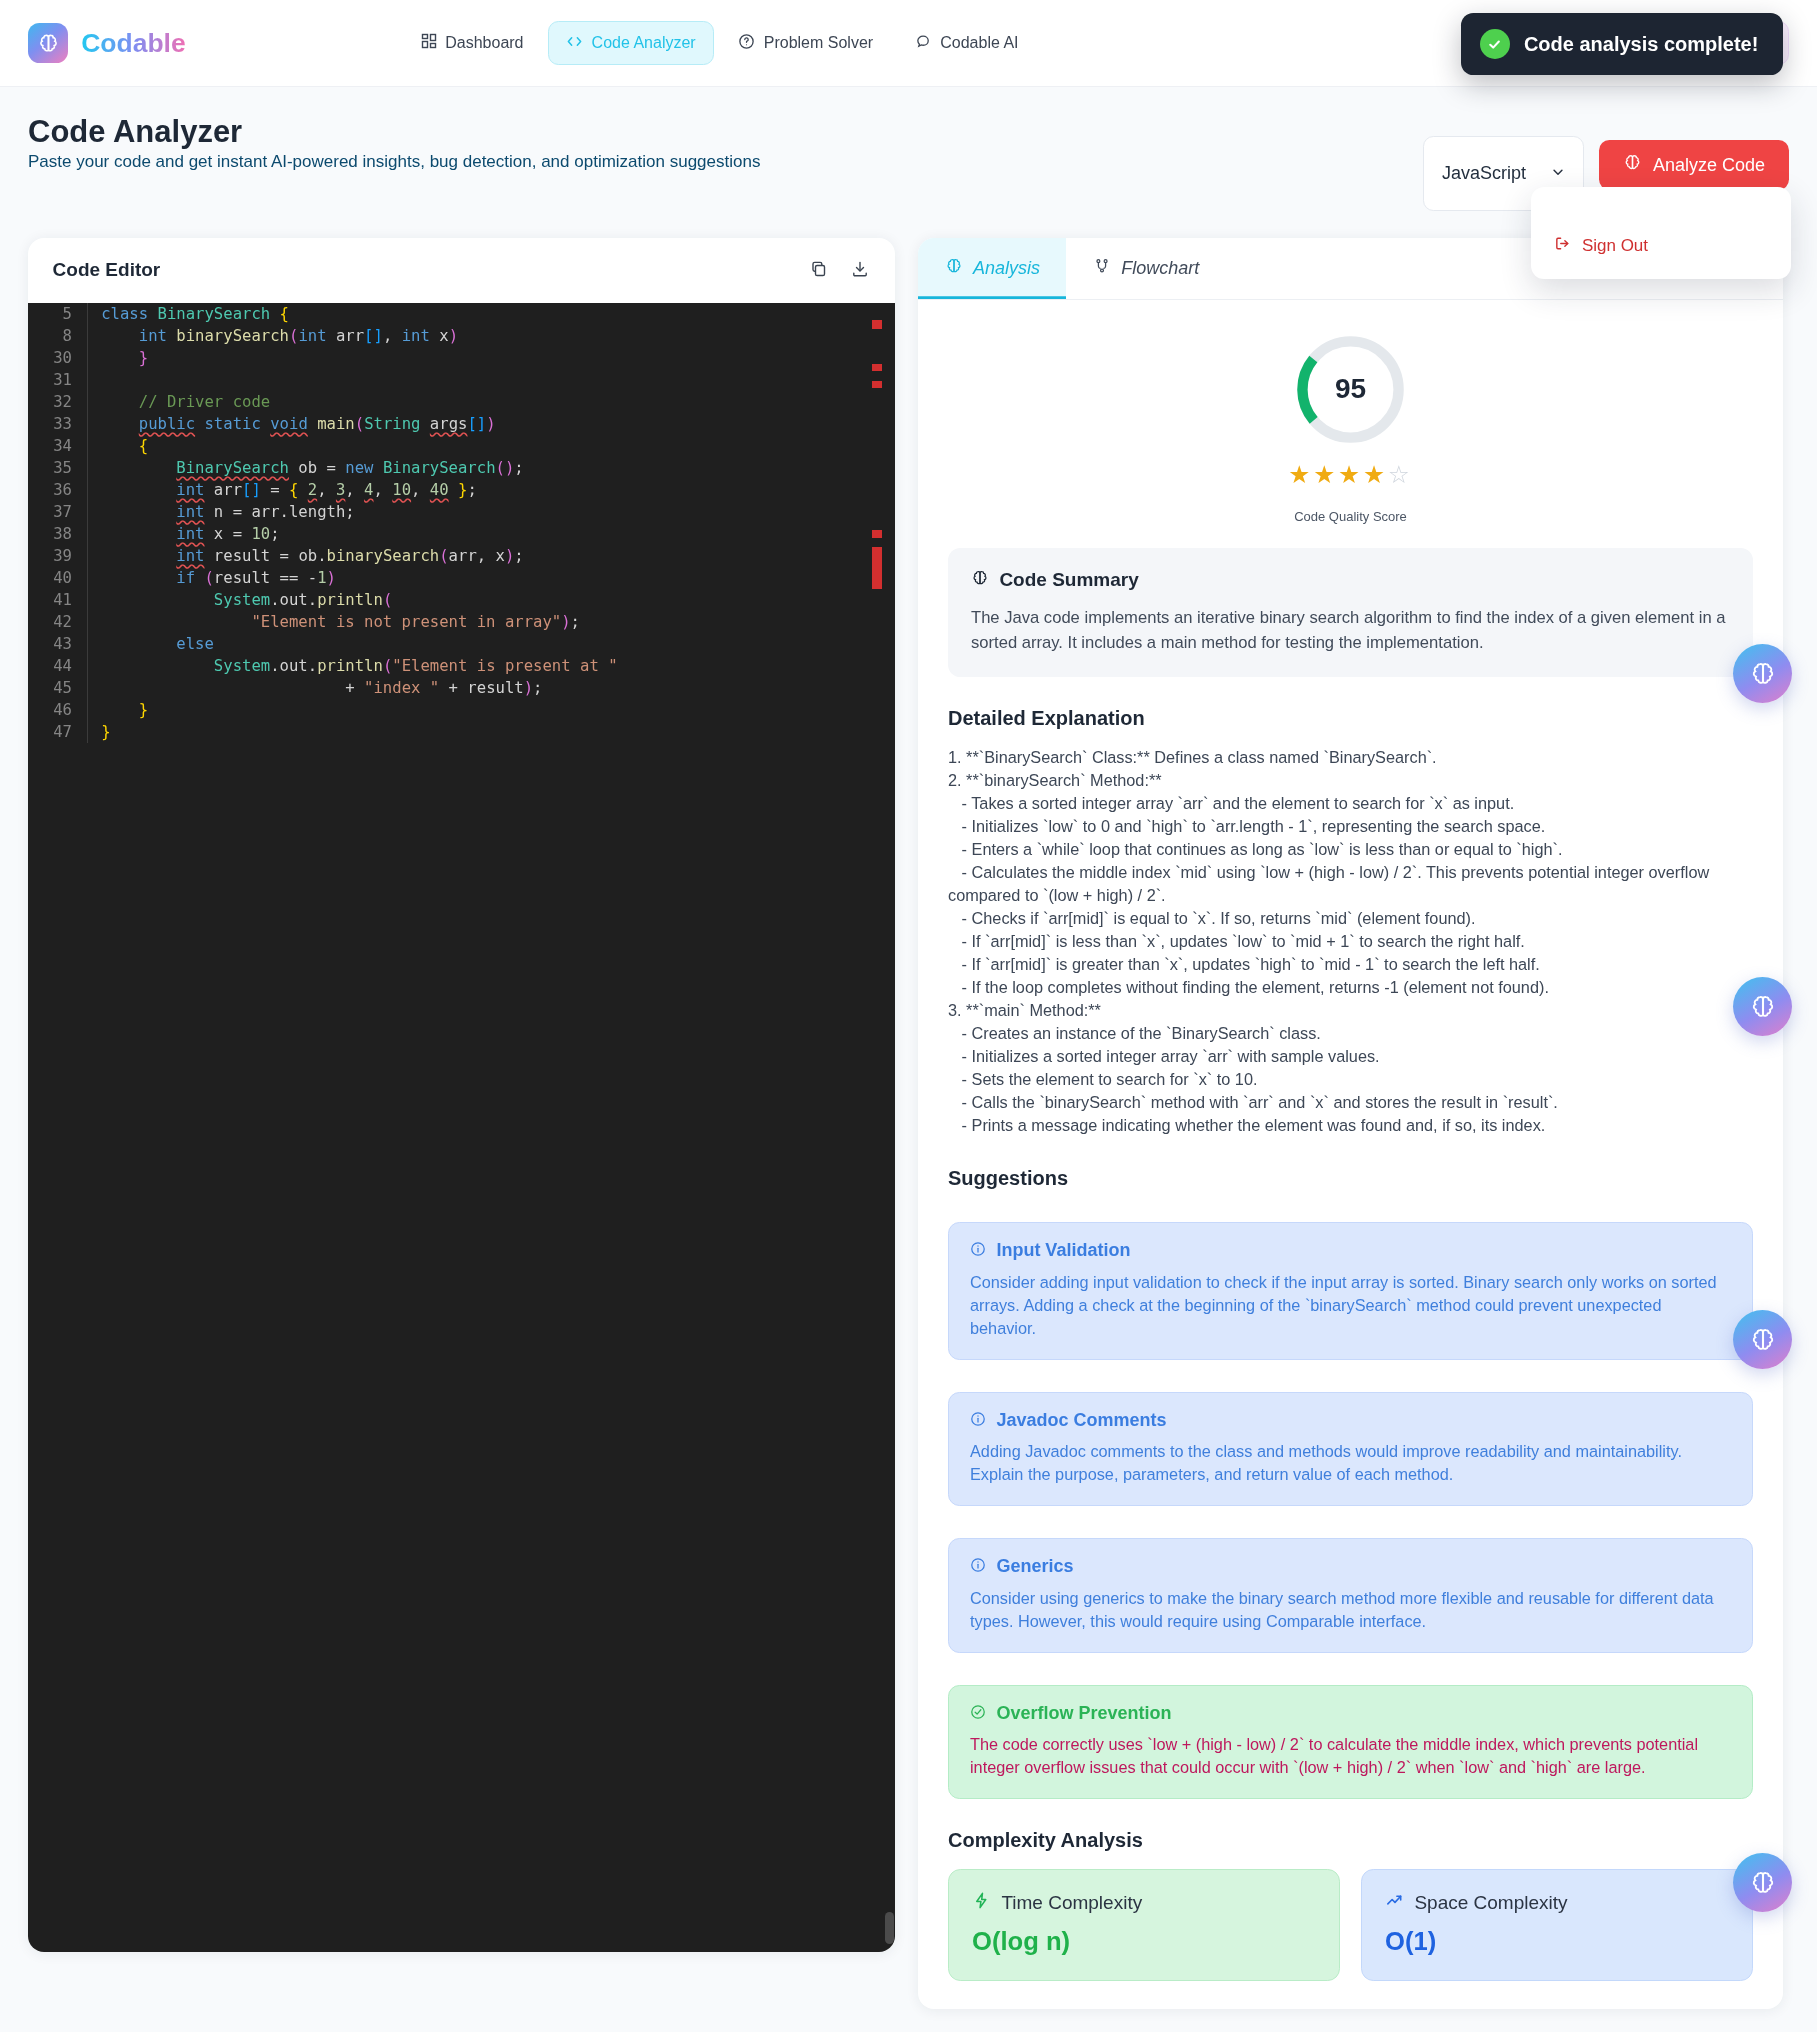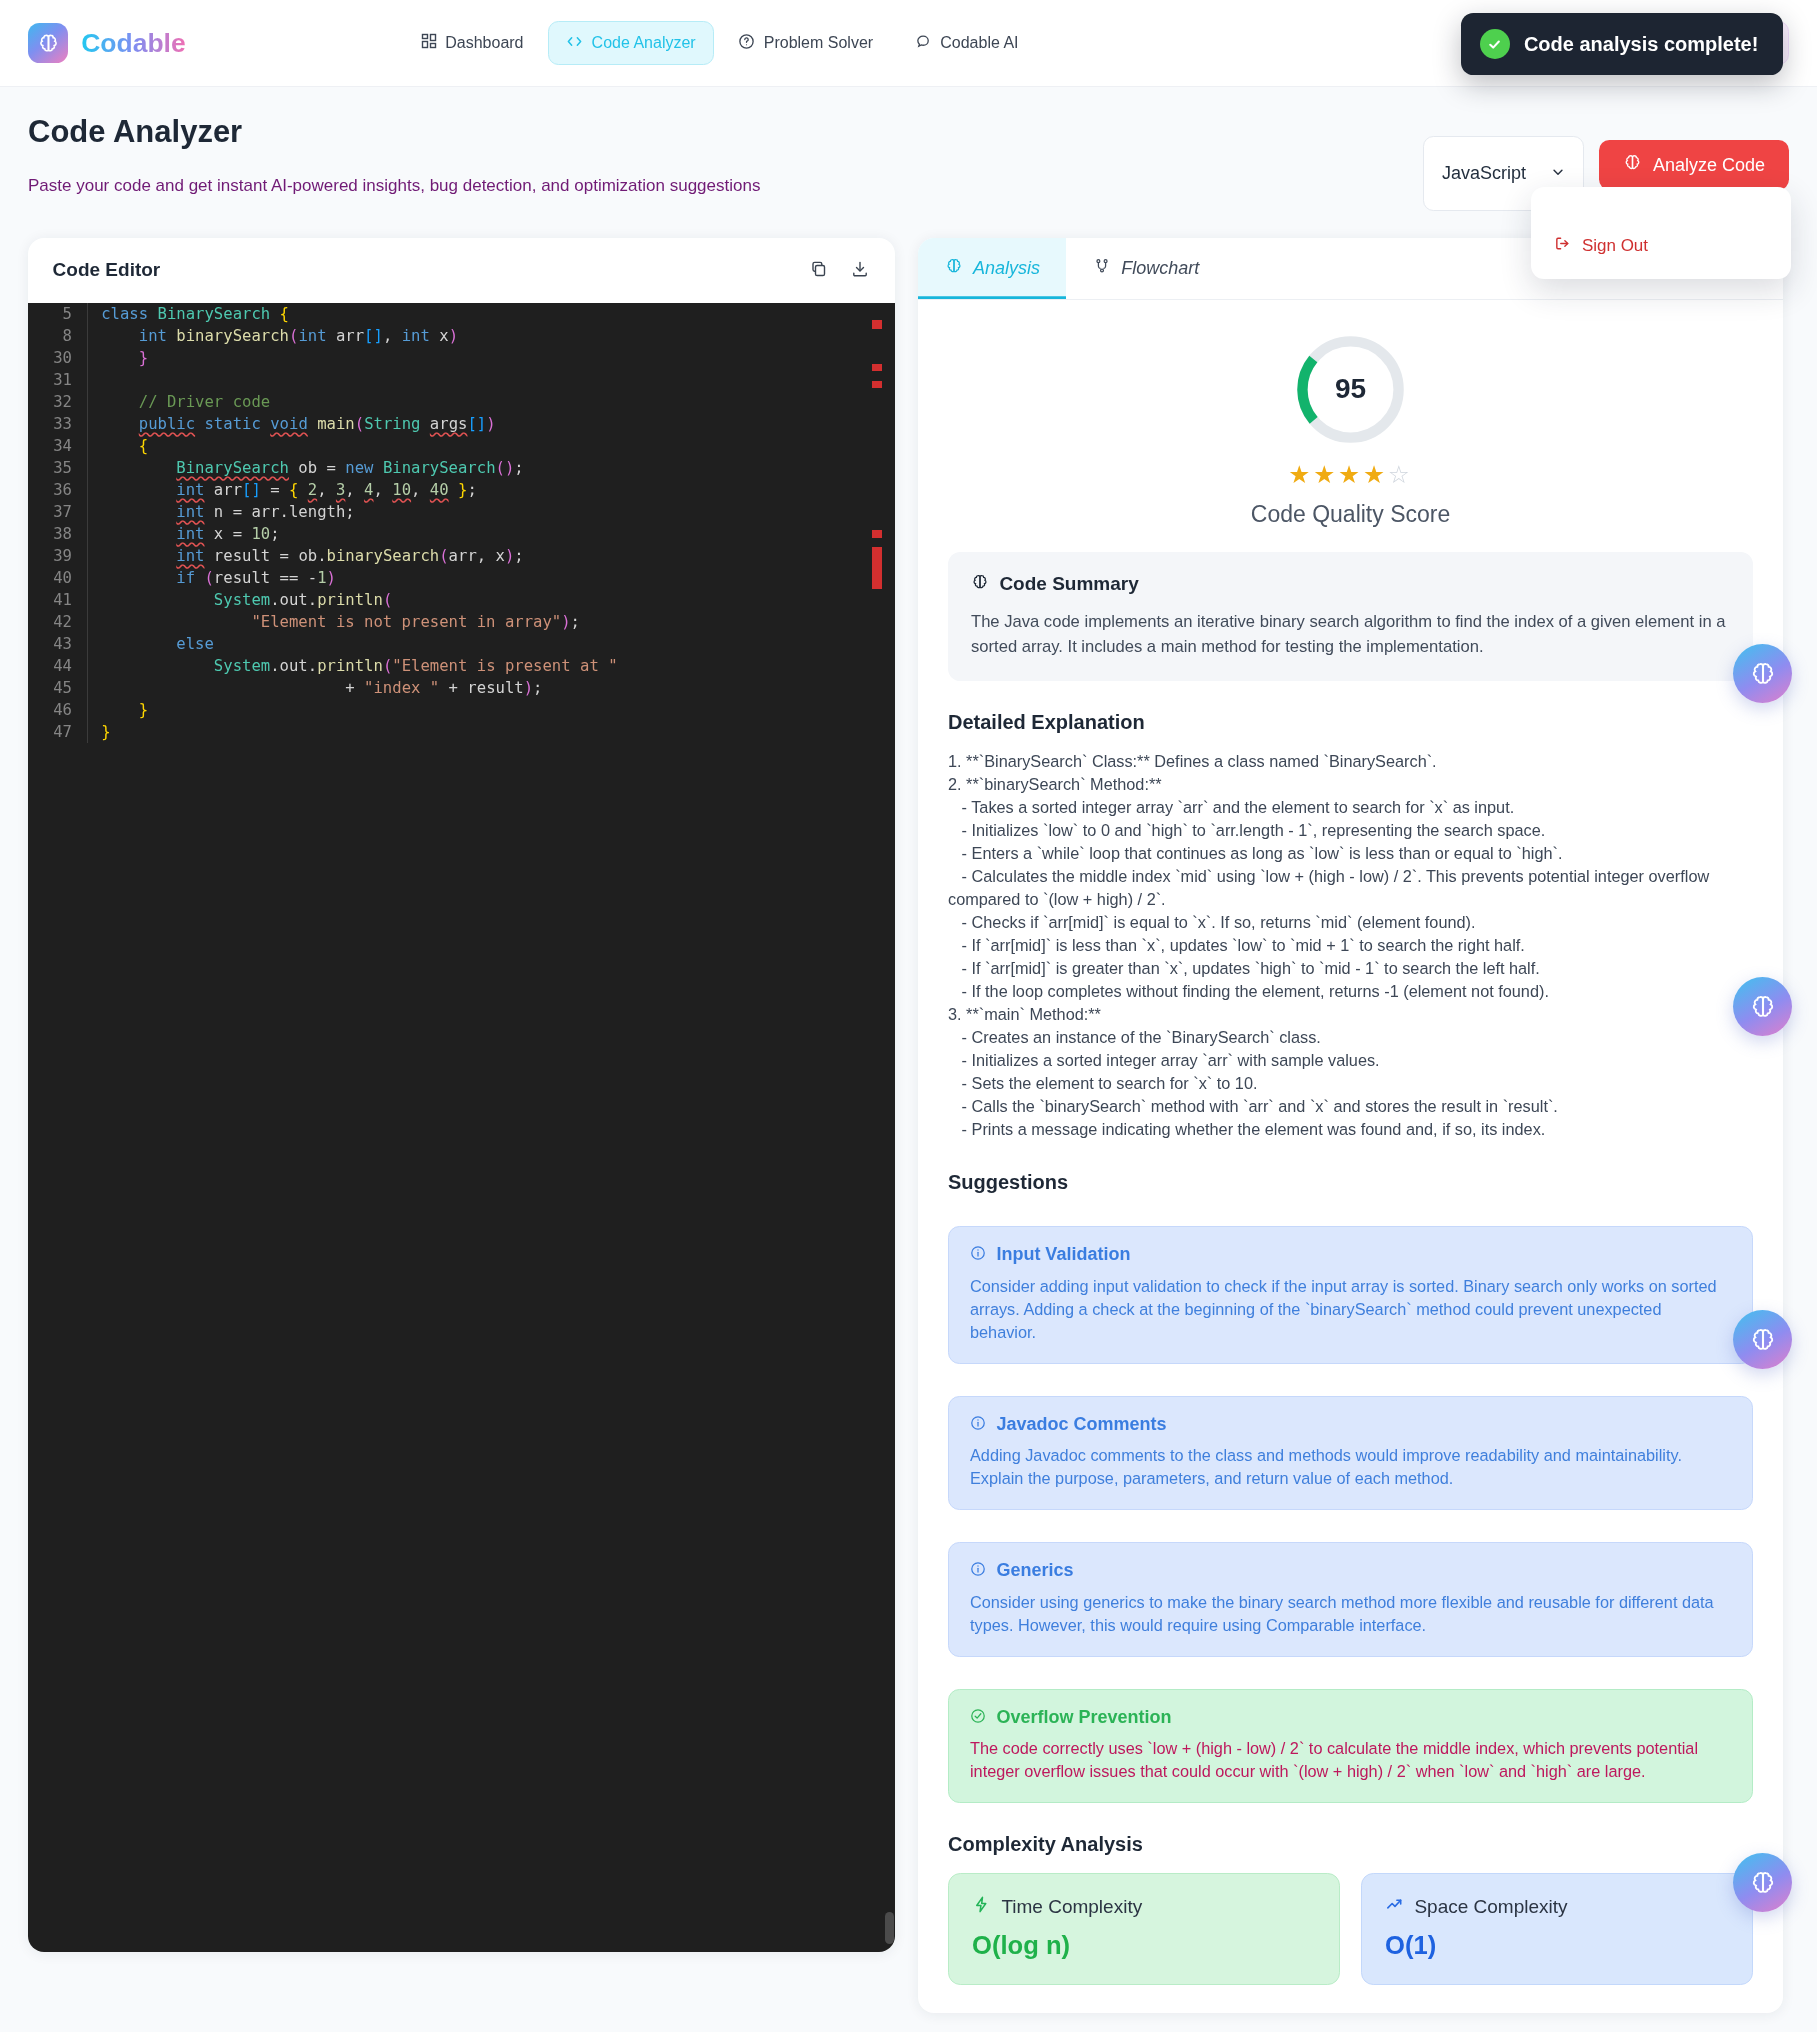--- a/index.html
+++ b/index.html
@@ -92,21 +92,21 @@
     padding: 9.5px 23px; color: #cf3030; font-size: 17px;
     cursor: pointer;
   }
 
   
   .pagehead {
     display: flex; align-items: flex-start;
     padding: 26.5px 28px 0 28px;
   }
   .page-title { font-size: 31px; font-weight: bold; color: #1e2836; }
-  .page-sub { font-size: 17px; color: #701a75; margin-top: 26px; }
+  .page-sub { font-size: 17px; color: #0c4a6e; margin-top: 2px; }
   .head-actions {
     margin-left: auto; display: flex; align-items: center; gap: 15px;
     padding-top: 5.7px;
   }
   .lang-select {
     display: flex; align-items: center; gap: 24.6px;
     background: #fff; border: 0.9px solid #e5e9ef;
     border-radius: 10.4px; padding: 26px 18px;
     font-size: 18px; color: #24303f; cursor: pointer; margin-top: 17px;
   }
@@ -206,21 +206,21 @@
   .score-wrap { display: flex; flex-direction: column; align-items: center; }
   .ring { position: relative; width: 115px; height: 115px; }
   .ring-val {
     position: absolute; inset: 0; display: flex;
     align-items: center; justify-content: center;
     font-size: 28px; font-weight: bold; color: #1e2836;
   }
   .stars { margin-top: 13.2px; font-size: 24.6px; letter-spacing: 2.8px; }
   .star-on { color: #f0ab12; }
   .star-off { color: #cfd5dd; }
-  .score-label { margin-top: 12px; font-size: 23px; color: #4c5665; }
+  .score-label { margin-top: 20px; font-size: 13px; color: #4c5665; }
 
   .summary-box {
     margin-top: 24.6px; background: #f4f6f9;
     border-radius: 12.3px; padding: 21px 23px;
   }
   .summary-title {
     display: flex; align-items: flex-start; gap: 10.4px;
     font-size: 19px; font-weight: bold; color: #1e2836;
   }
   .summary-text {

